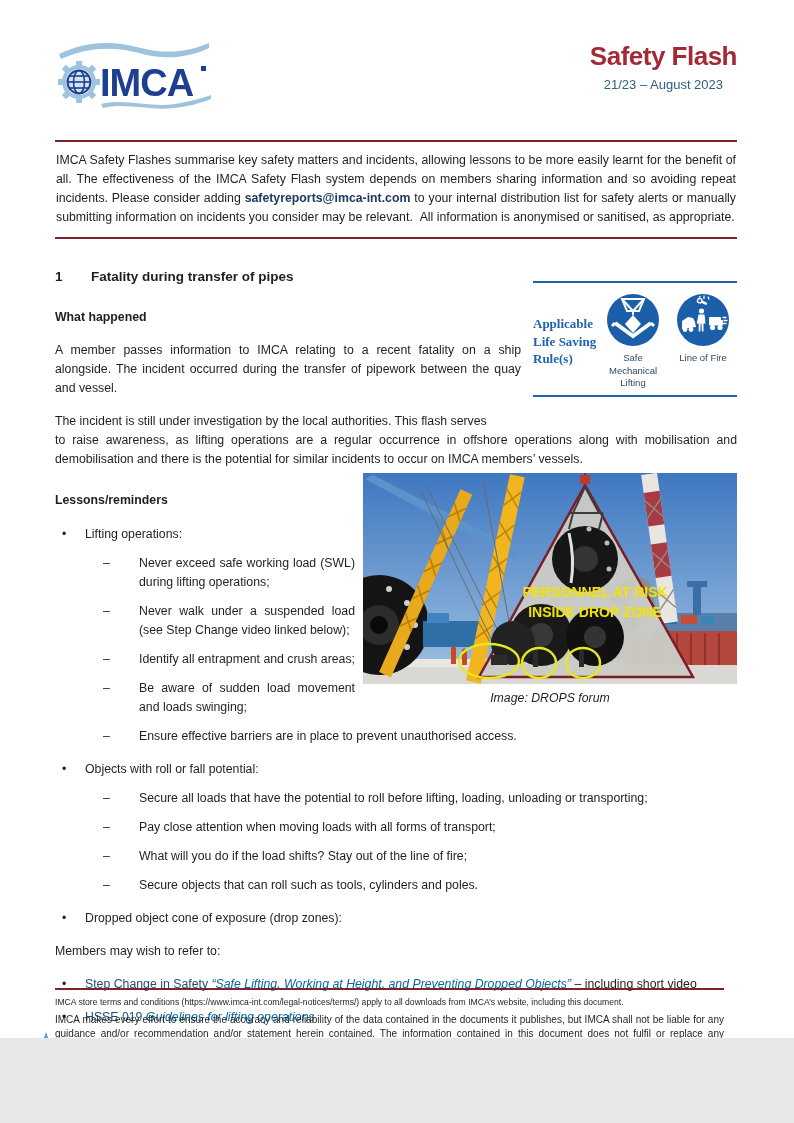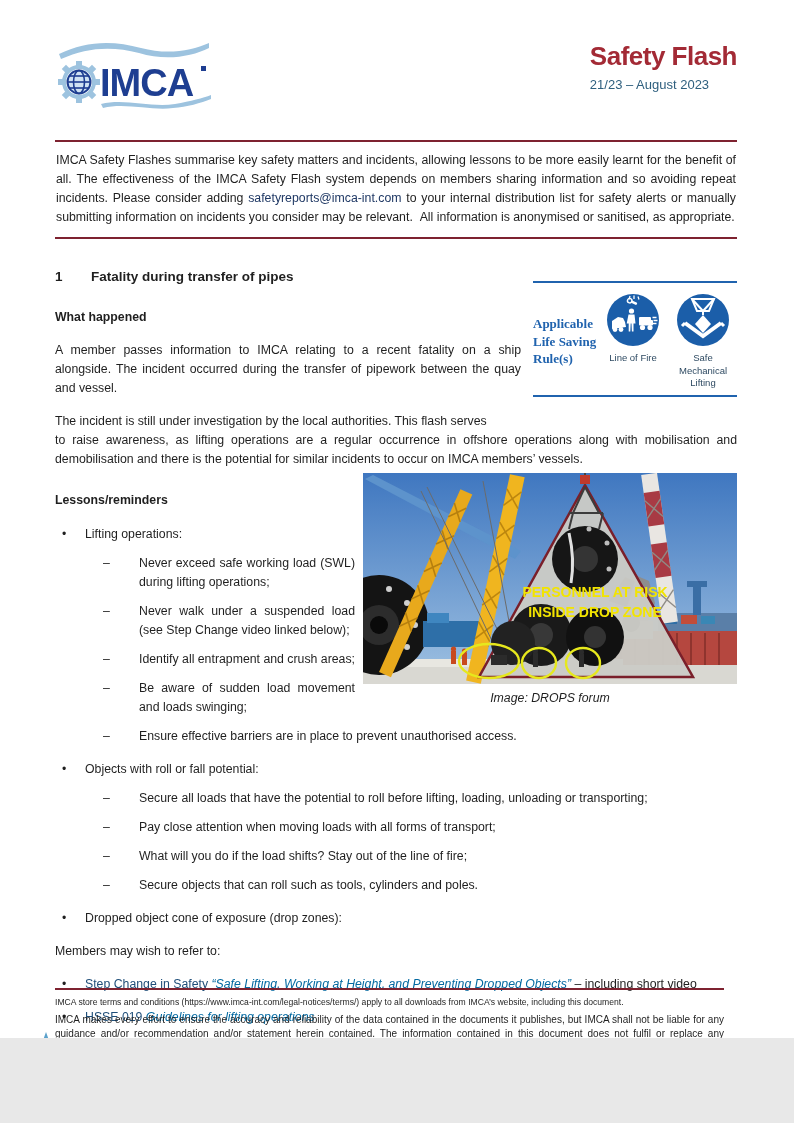--- a/index.html
+++ b/index.html
@@ -7,30 +7,30 @@
   .page {
     position:relative; width:794px; height:1038px; margin:0 auto;
     background:#ffffff; overflow:hidden;
     font-family:"Liberation Sans", sans-serif;
     color:#1f1f1f; font-size:12.3px; line-height:1.55;
   }
   .content { position:absolute; left:55px; right:57px; top:0; }
 
   
   .header { display:flex; justify-content:space-between; align-items:flex-start; margin-top:38px; }
-  .masthead { text-align:left; margin-top:4px; }
+  .masthead { text-align:center; margin-top:4px; }
   .doc-title { color:#a32a35; font-size:26px; font-weight:bold; line-height:1.1; letter-spacing:-0.5px; }
   .doc-issue { color:#2e5f7e; font-size:13px; margin-top:4px; }
 
   
   .intro-box {
     margin-top:20px; border-top:2px solid #7e2230; border-bottom:2px solid #7e2230;
     padding:9px 1px 10px 1px; text-align:justify;
   }
-  .email-link { color:#1f3864; font-weight:normal; text-decoration:none; }
+  .email-link { color:#1f3864; font-weight:bold; text-decoration:none; }
 
   
   .section-row { display:flex; margin-top:28px; }
   .section-left { flex:1; padding-right:12px; }
   .sec-heading { font-weight:bold; font-size:13.5px; display:flex; }
   .sec-num { width:36px; }
   .sub-heading { font-weight:bold; margin-top:20px; }
   .para { margin-top:14px; text-align:justify; }
   .lsr-box {
     width:204px; flex:none; margin-top:14px; align-self:flex-start;
@@ -140,20 +140,34 @@
           <span>Fatality during transfer of pipes</span>
         </div>
         <div class="sub-heading">What happened</div>
         <div class="para">A member passes information to IMCA relating to a recent fatality on a ship alongside. The incident occurred during the transfer of pipework between the quay and vessel.</div>
         <div class="para">The incident is still under investigation by the local authorities. This flash serves</div>
       </div>
 
       <div class="lsr-box">
         <div class="lsr-label">Applicable Life Saving Rule(s)</div>
         <div class="lsr-icons">
+          <div class="lsr-rule">
+            <svg width="54" height="54" viewBox="0 0 54 54">
+              <circle cx="27" cy="27" r="26" fill="#1b5ea9"></circle>
+              <g stroke="#ffffff" fill="none" stroke-width="2">
+                <path d="M16,6 L38,6 L33,18 L21,18 Z"></path>
+                <path d="M16,6 L27,18 M38,6 L27,18"></path>
+                <path d="M27,18 L27,22"></path>
+                <path d="M27,22 l8,9 -8,9 -8,-9 Z" fill="#ffffff" stroke="none"></path>
+                <path d="M9,30 L27,43 L45,30" stroke-width="4"></path>
+                <path d="M9,30 l-3,3 M45,30 l3,3" stroke-width="3"></path>
+              </g>
+            </svg>
+            <div class="lsr-caption">Safe Mechanical Lifting</div>
+          </div>
           <div class="lsr-rule">
             <svg width="54" height="54" viewBox="0 0 54 54">
               <circle cx="27" cy="27" r="26" fill="#1b5ea9"></circle>
               <g fill="#ffffff" stroke="#ffffff">
                 <g transform="rotate(25 27 10)">
                   <rect x="23" y="8" width="8" height="2.6" rx="1" stroke="none"></rect>
                   <circle cx="23" cy="9.3" r="2.2" fill="#1b5ea9" stroke-width="1.4"></circle>
                 </g>
                 <line x1="24" y1="3" x2="23" y2="6.5" stroke-width="1.3"></line>
                 <line x1="28" y1="2.5" x2="28" y2="6" stroke-width="1.3"></line>
@@ -167,34 +181,20 @@
                 <rect x="42" y="27" width="5" height="5.5" rx="1" stroke="none"></rect>
                 <circle cx="36.5" cy="34.5" r="2.6" stroke="none"></circle>
                 <circle cx="44" cy="34.5" r="2.6" stroke="none"></circle>
                 <line x1="46.5" y1="24.5" x2="50.5" y2="24.5" stroke-width="1.5"></line>
                 <line x1="47.5" y1="27.5" x2="51.5" y2="27.5" stroke-width="1.5"></line>
                 <line x1="46.5" y1="30.5" x2="50.5" y2="30.5" stroke-width="1.5"></line>
               </g>
             </svg>
             <div class="lsr-caption">Line of Fire</div>
           </div>
-          <div class="lsr-rule">
-            <svg width="54" height="54" viewBox="0 0 54 54">
-              <circle cx="27" cy="27" r="26" fill="#1b5ea9"></circle>
-              <g stroke="#ffffff" fill="none" stroke-width="2">
-                <path d="M16,6 L38,6 L33,18 L21,18 Z"></path>
-                <path d="M16,6 L27,18 M38,6 L27,18"></path>
-                <path d="M27,18 L27,22"></path>
-                <path d="M27,22 l8,9 -8,9 -8,-9 Z" fill="#ffffff" stroke="none"></path>
-                <path d="M9,30 L27,43 L45,30" stroke-width="4"></path>
-                <path d="M9,30 l-3,3 M45,30 l3,3" stroke-width="3"></path>
-              </g>
-            </svg>
-            <div class="lsr-caption">Safe Mechanical Lifting</div>
-          </div>
         </div>
       </div>
     </div>
 
     <div class="para-rest">to raise awareness, as lifting operations are a regular occurrence in offshore operations along with mobilisation and demobilisation and there is the potential for similar incidents to occur on IMCA members’ vessels.</div>
 
     <figure class="photo">
       <svg width="374" height="211" viewBox="0 0 374 211">
         <defs>
           <linearGradient id="sky" x1="0" y1="0" x2="0" y2="1">

